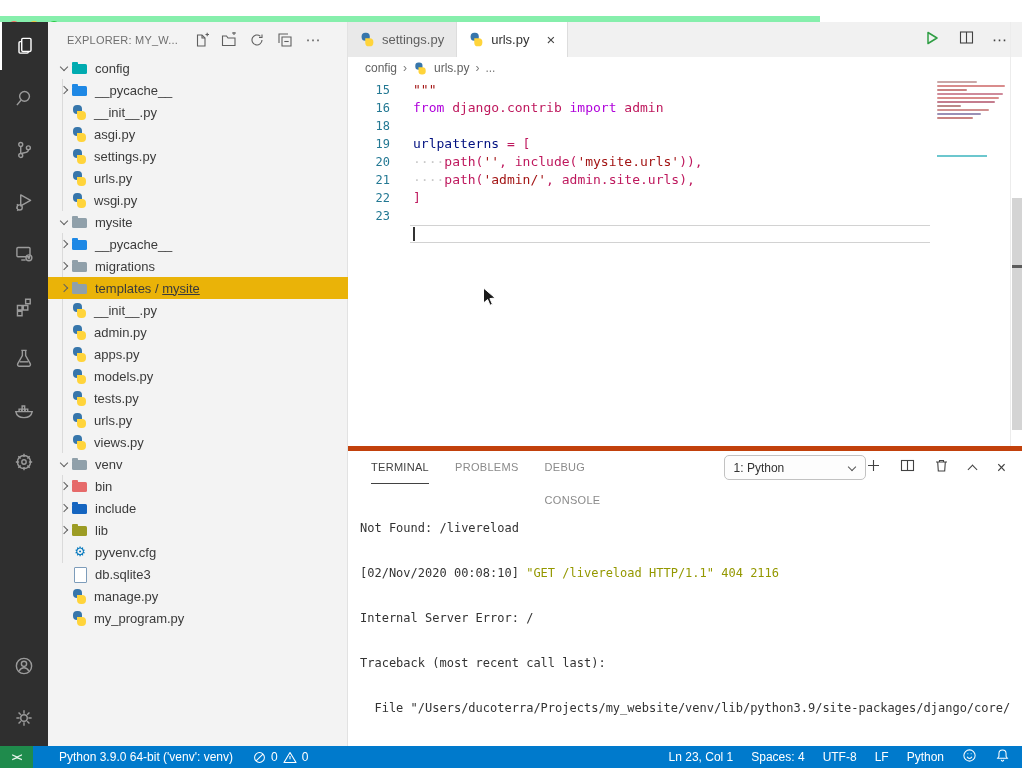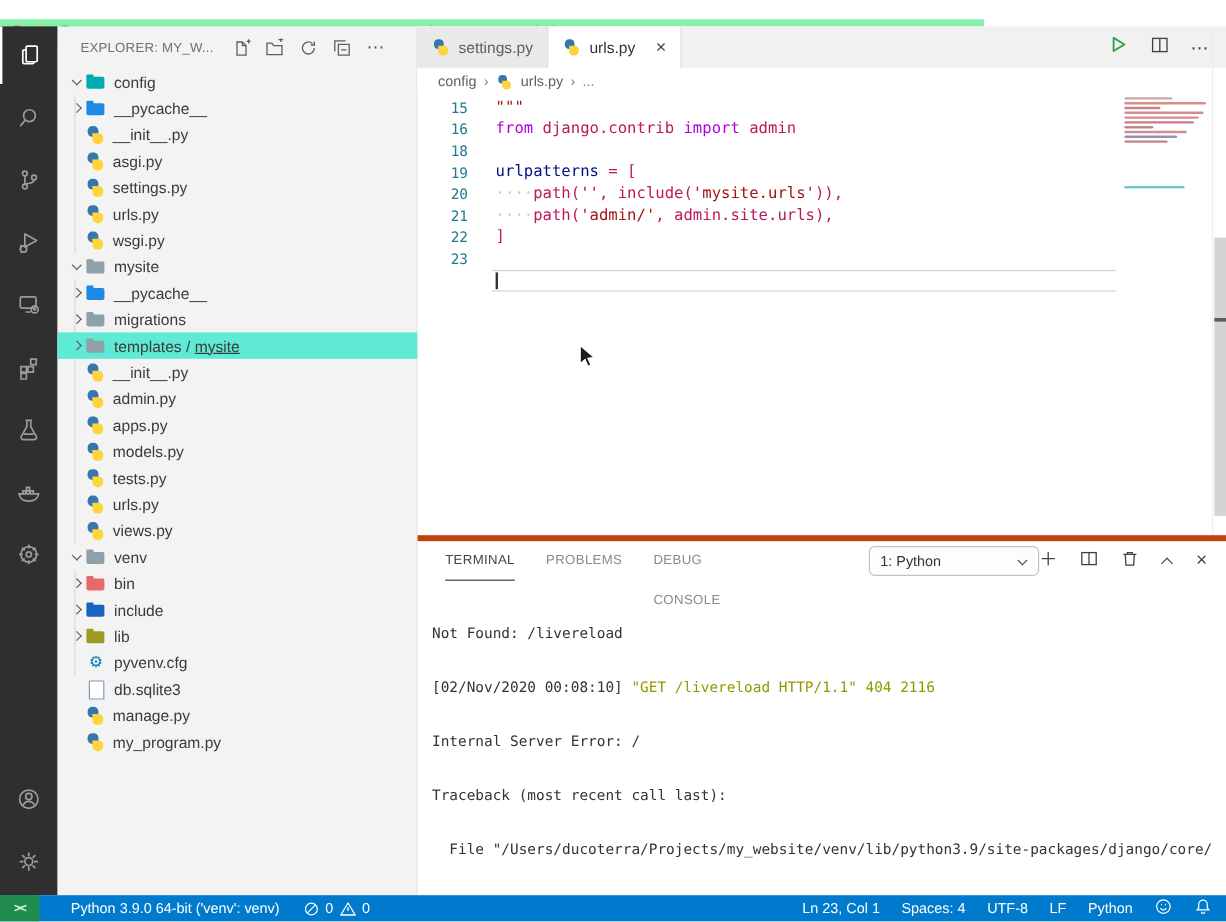--- a/index.html
+++ b/index.html
@@ -25,21 +25,21 @@
   
   .sidebar{position:absolute;left:48px;top:22px;width:300px;height:724px;background:#f3f3f3;border-right:1px solid #e2e2e2}
   .sb-header{height:35px;display:flex;align-items:center;padding-left:19px}
   .sb-title{font-size:11px;color:#6f6f6f;letter-spacing:.2px;margin-right:12px}
   .sb-act{width:22px;height:22px;display:flex;align-items:center;justify-content:center;margin-right:6px}
   .sb-act svg{stroke:#5f5f5f;fill:none;stroke-width:1.1}
   .sb-more{font-size:15px;color:#5f5f5f;line-height:10px}
   .tree{position:absolute;left:0;top:35px;width:300px}
   .trow{height:22px;display:flex;align-items:center;font-size:13px;color:#3b3b3b;position:relative}
   .trow.lv0{padding-left:8px}.trow.lv1{padding-left:8px}
-  .trow.sel{background:#5eead4}
+  .trow.sel{background:#eab308}
   .spacer{width:16px;flex:none}
   .chev{width:16px;height:22px;position:relative;flex:none}
   .chev::before{content:"";position:absolute;left:5px;width:5px;height:5px;border-right:1.2px solid #616161;border-bottom:1.2px solid #616161}
   .chev.right::before{top:8px;transform:rotate(-45deg)}
   .chev.down::before{top:7px;transform:rotate(45deg)}
   .fico{width:16px;height:22px;position:relative;margin-right:7px;flex:none}
   .fico::before{content:"";position:absolute;left:0;top:7px;width:15px;height:10px;border-radius:1.5px;background:var(--fc)}
   .fico::after{content:"";position:absolute;left:0;top:5px;width:6px;height:3px;border-radius:1px 1px 0 0;background:var(--fc)}
   .f-teal{--fc:#00abb0}.f-blue{--fc:#1e88e5}.f-gray{--fc:#90a0aa}.f-red{--fc:#e66a6a}.f-dblue{--fc:#1565c0}.f-olive{--fc:#9c9c24}
   .ipy{width:15px;height:15px;position:relative;margin-right:7px;flex:none}

